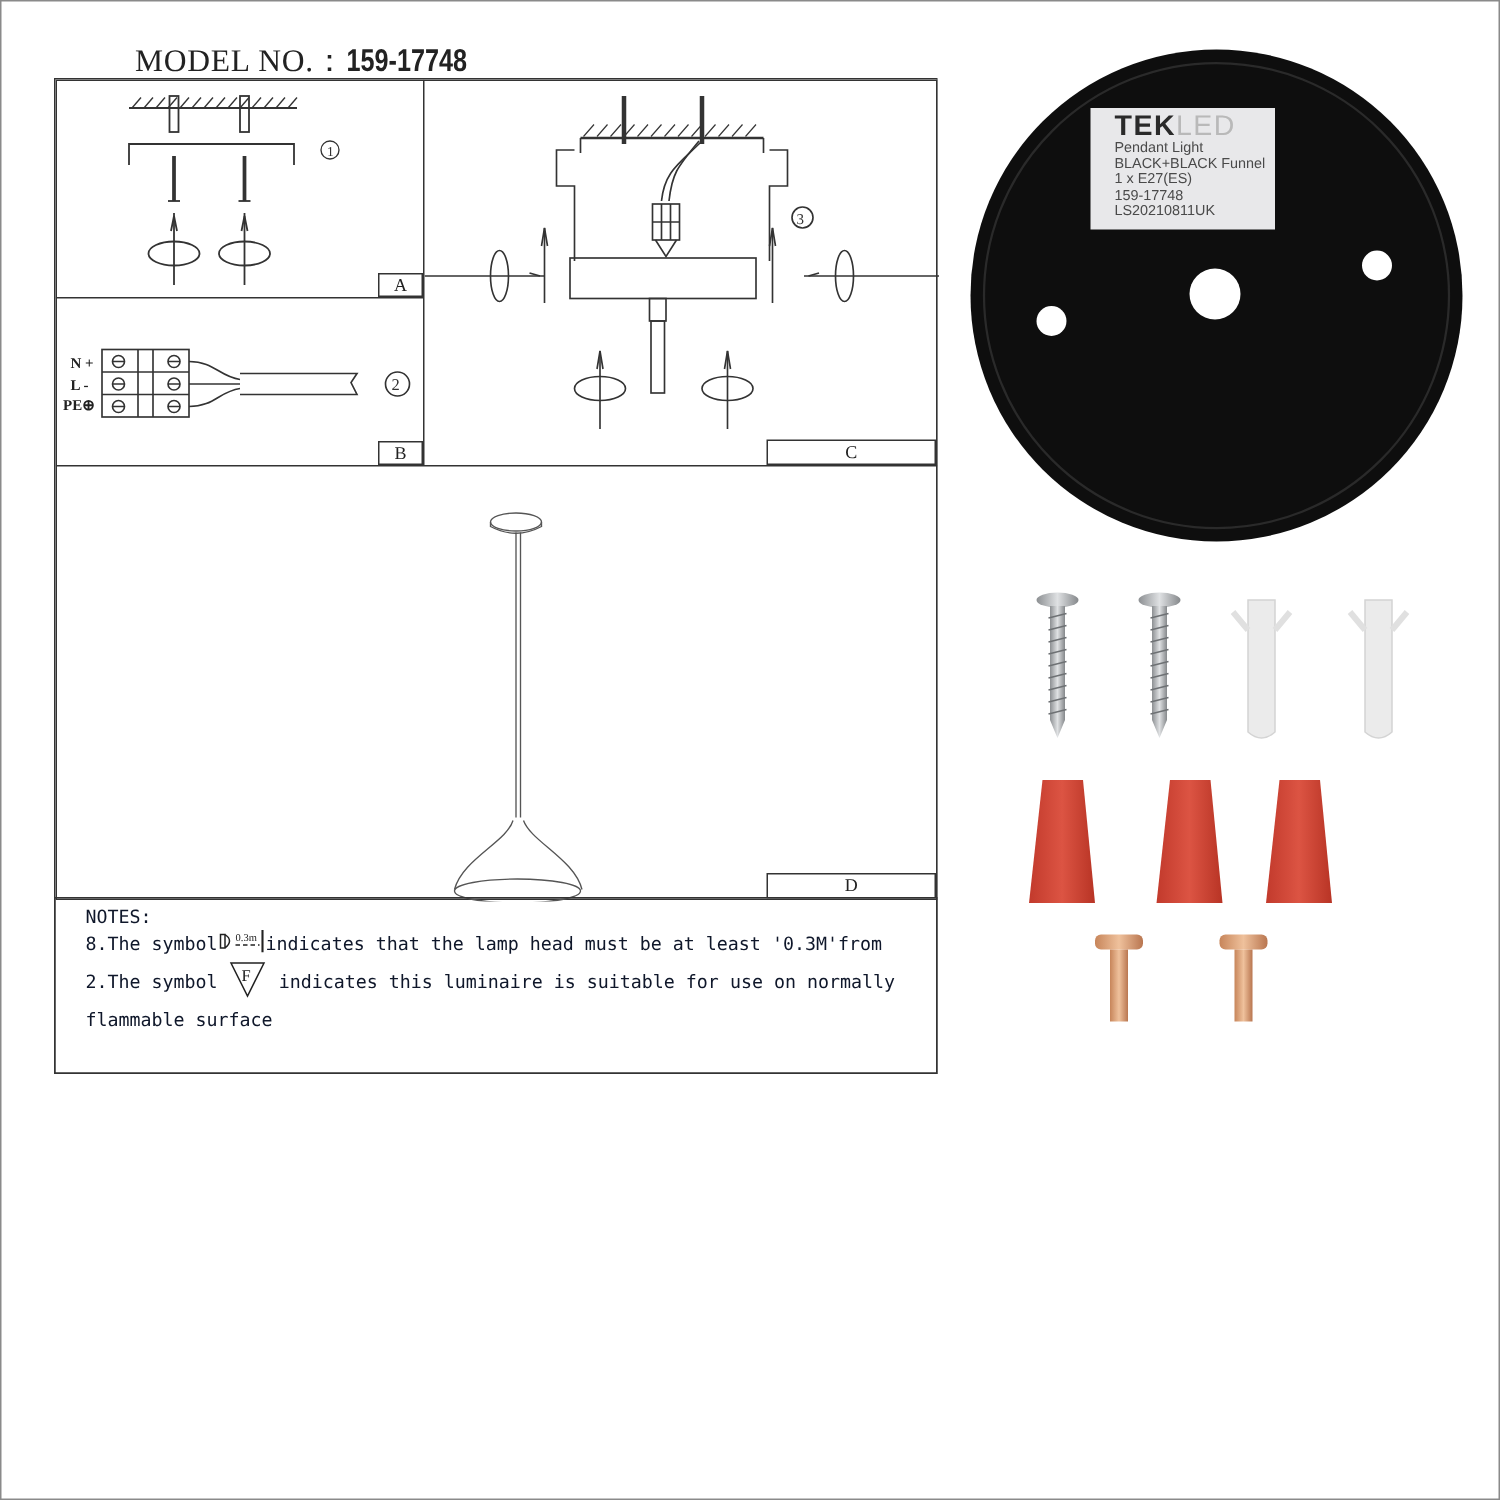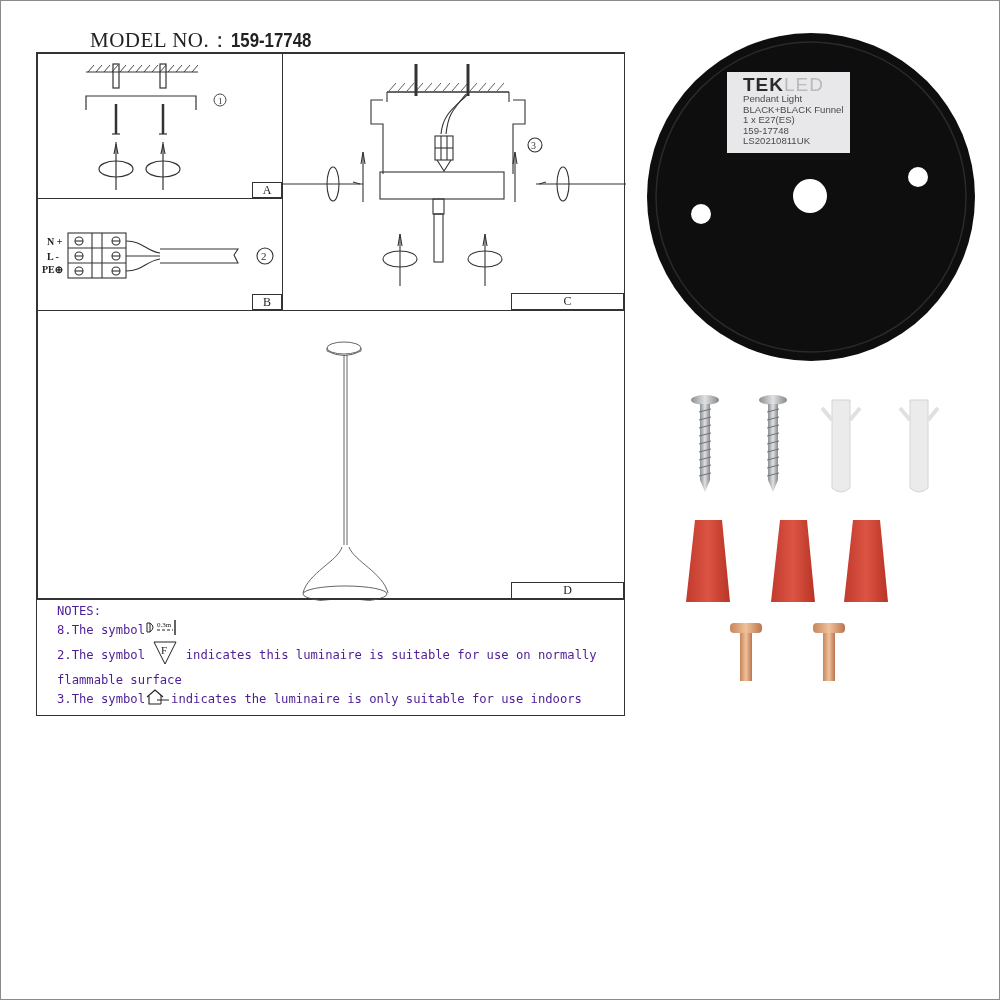--- a/index.html
+++ b/index.html
@@ -4,21 +4,21 @@
 <style>
   html, body { margin:0; padding:0; background:#fff; }
   body { width:1000px; height:1000px; position:relative; overflow:hidden; font-family:"DejaVu Sans Mono","Liberation Mono",monospace; }
   .frame { position:absolute; left:0; top:0; width:998px; height:998px; border:1px solid #8a8a8a; }
   .model { position:absolute; left:54px; top:26px; font-family:"Liberation Serif","DejaVu Serif",serif; font-size:21px; color:#222; letter-spacing:0.5px;margin-left:36px; }
   .model .num { font-family:"Liberation Sans","DejaVu Sans",sans-serif; font-weight:bold; letter-spacing:0; transform:scaleX(0.8); display:inline-block; transform-origin:left; }
   .sheet { position:absolute; left:36px; top:52px; width:589px; height:664px; border:1.5px solid #333; box-sizing:border-box; }
   .panel { position:absolute; border:1.2px solid #333; box-sizing:border-box; background:#fff; }
   .tag { position:absolute; border:1.2px solid #333; box-sizing:border-box; font-family:"Liberation Serif","DejaVu Serif",serif; font-size:12px; text-align:center; line-height:15px; color:#222; background:#fff; }
   .panel svg { position:absolute; left:0; top:0; }
-  .notes { position:absolute; left:36px; top:598px; width:589px; height:118px; border:1.5px solid #333; box-sizing:border-box; padding:4px 0 0 20px; font-size:12.2px; line-height:17.2px; color:#4c1d95; }
+  .notes { position:absolute; left:36px; top:598px; width:589px; height:118px; border:1.5px solid #333; box-sizing:border-box; padding:4px 0 0 20px; font-size:12.2px; line-height:17.2px; color:#0f172a; }
   .notes .line { white-space:nowrap; }
   .sym { display:inline-block; vertical-align:middle; }
   .plate { position:absolute; left:646px; top:32px; width:330px; height:330px; }
   .label { position:absolute; left:727px; top:72px; width:123px; height:81px; background:#e8e8ea; font-family:"Liberation Sans","DejaVu Sans",sans-serif; color:#4a4a4a; font-size:9.6px; line-height:10.5px; padding:3px 0 0 16px; box-sizing:border-box; }
   .brand { font-size:19px; font-weight:bold; color:#2a2a2a; letter-spacing:1px; line-height:19px; }
   .brand .led { color:#b9b9b9; font-weight:normal; }
   .parts { position:absolute; left:660px; top:380px; width:300px; height:310px; }
 </style>
 </head>
 <body>
@@ -181,37 +181,29 @@
 </div>
 
 <div class="notes">
   <div class="line">NOTES:</div>
   <div class="line">
     <span>8.The symbol</span><span class="sym"><svg width="32" height="15">
           <path d="M2,3 L5,3 L5,12 L2,12 Z M5,3 Q11,7 5,12" stroke="#222" fill="none" stroke-width="1"></path>
           <line x1="12" y1="10" x2="28" y2="10" stroke="#222" stroke-dasharray="3,2"></line>
           <text x="12" y="7" font-size="7" font-family="Liberation Serif, serif" fill="#222">0.3m</text>
           <line x1="30" y1="0" x2="30" y2="15" stroke="#222" stroke-width="1.4"></line>
-        </svg></span>
+        </svg></span><span>indicates that the lamp head must be at least '0.3M'from</span>
   </div>
   <div class="line">
     <span>2.The symbol</span> <span class="sym"><svg width="26" height="26">
           <polygon points="2,2 24,2 13,24" stroke="#222" fill="none" stroke-width="1"></polygon>
           <text x="9" y="14" font-size="11" font-family="Liberation Serif, serif" fill="#222">F</text>
         </svg></span> <span>indicates this luminaire is suitable for use on normally</span>
   </div>
   <div class="line">flammable surface</div>
-  <div class="line">
-    <span>3.The symbol</span><span class="sym"><svg width="26" height="16">
-          <polyline points="2,8 10,1 18,8" stroke="#222" fill="none" stroke-width="1.1"></polyline>
-          <polyline points="4,7 4,15 16,15" stroke="#222" fill="none" stroke-width="1.1"></polyline>
-          <line x1="16" y1="6" x2="16" y2="15" stroke="#222"></line>
-          <line x1="12" y1="11" x2="24" y2="11" stroke="#222"></line>
-        </svg></span><span>indicates the luminaire is only suitable for use indoors</span>
-  </div>
 </div>
 
 <svg class="plate" viewBox="0 0 330 330">
   <circle cx="165" cy="165" r="164" fill="#0e0e0e"></circle>
   <circle cx="165" cy="165" r="155" fill="none" stroke="#2a2a2a" stroke-width="1.5"></circle>
   <circle cx="164" cy="164" r="17" fill="#fff"></circle>
   <circle cx="55" cy="182" r="10" fill="#fff"></circle>
   <circle cx="272" cy="145" r="10" fill="#fff"></circle>
 </svg>
 <div class="label">

